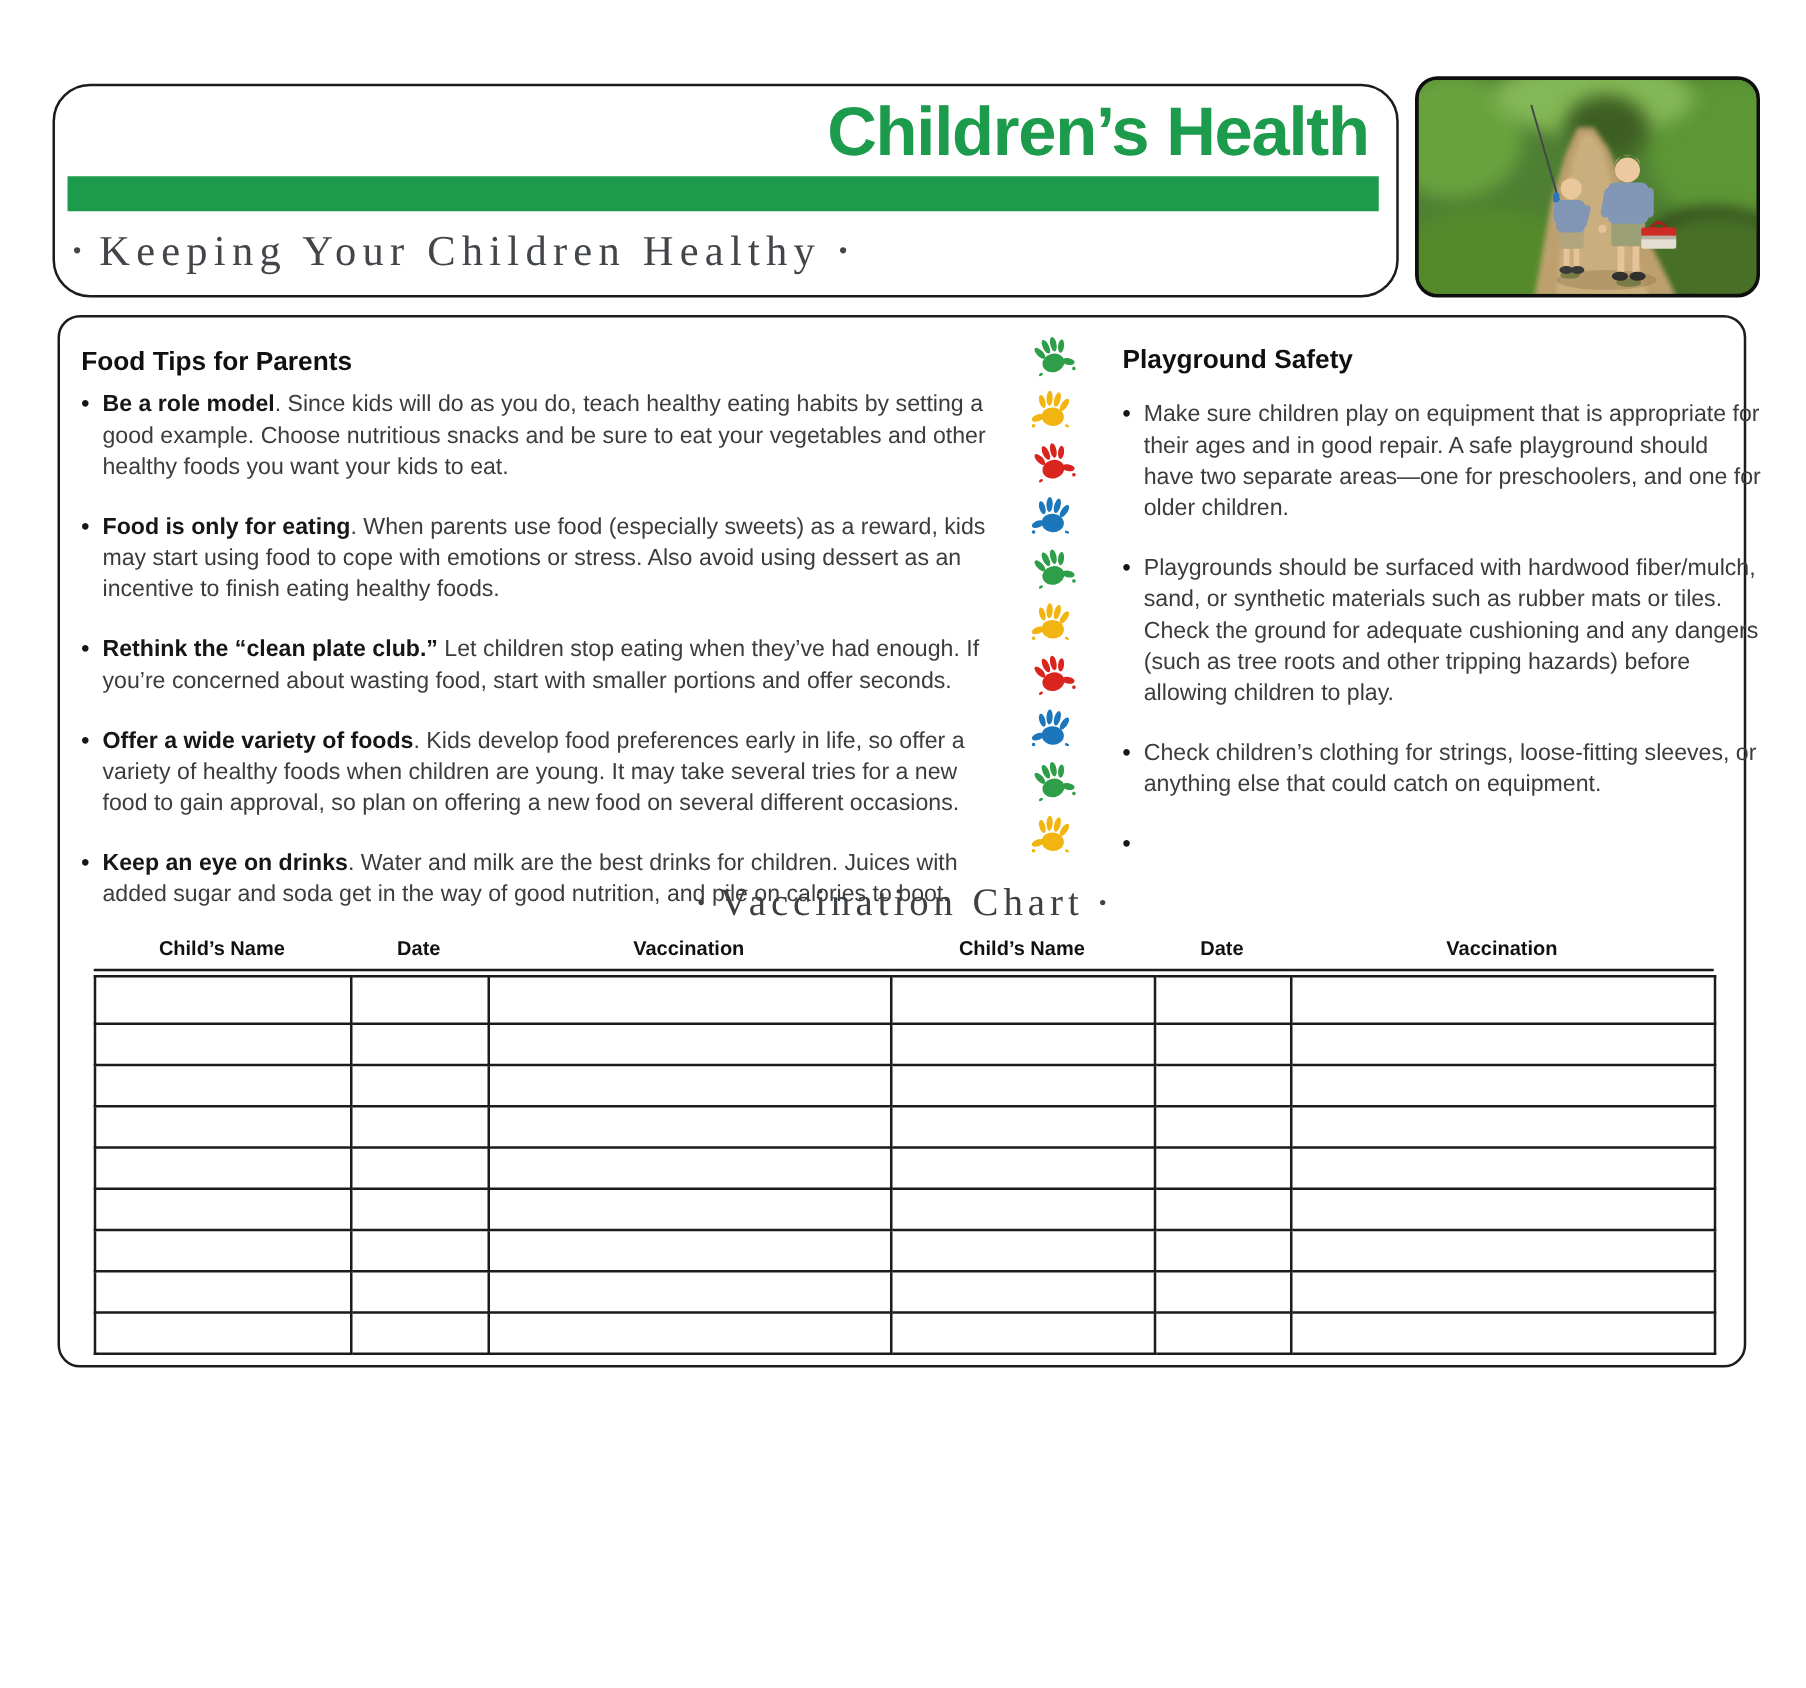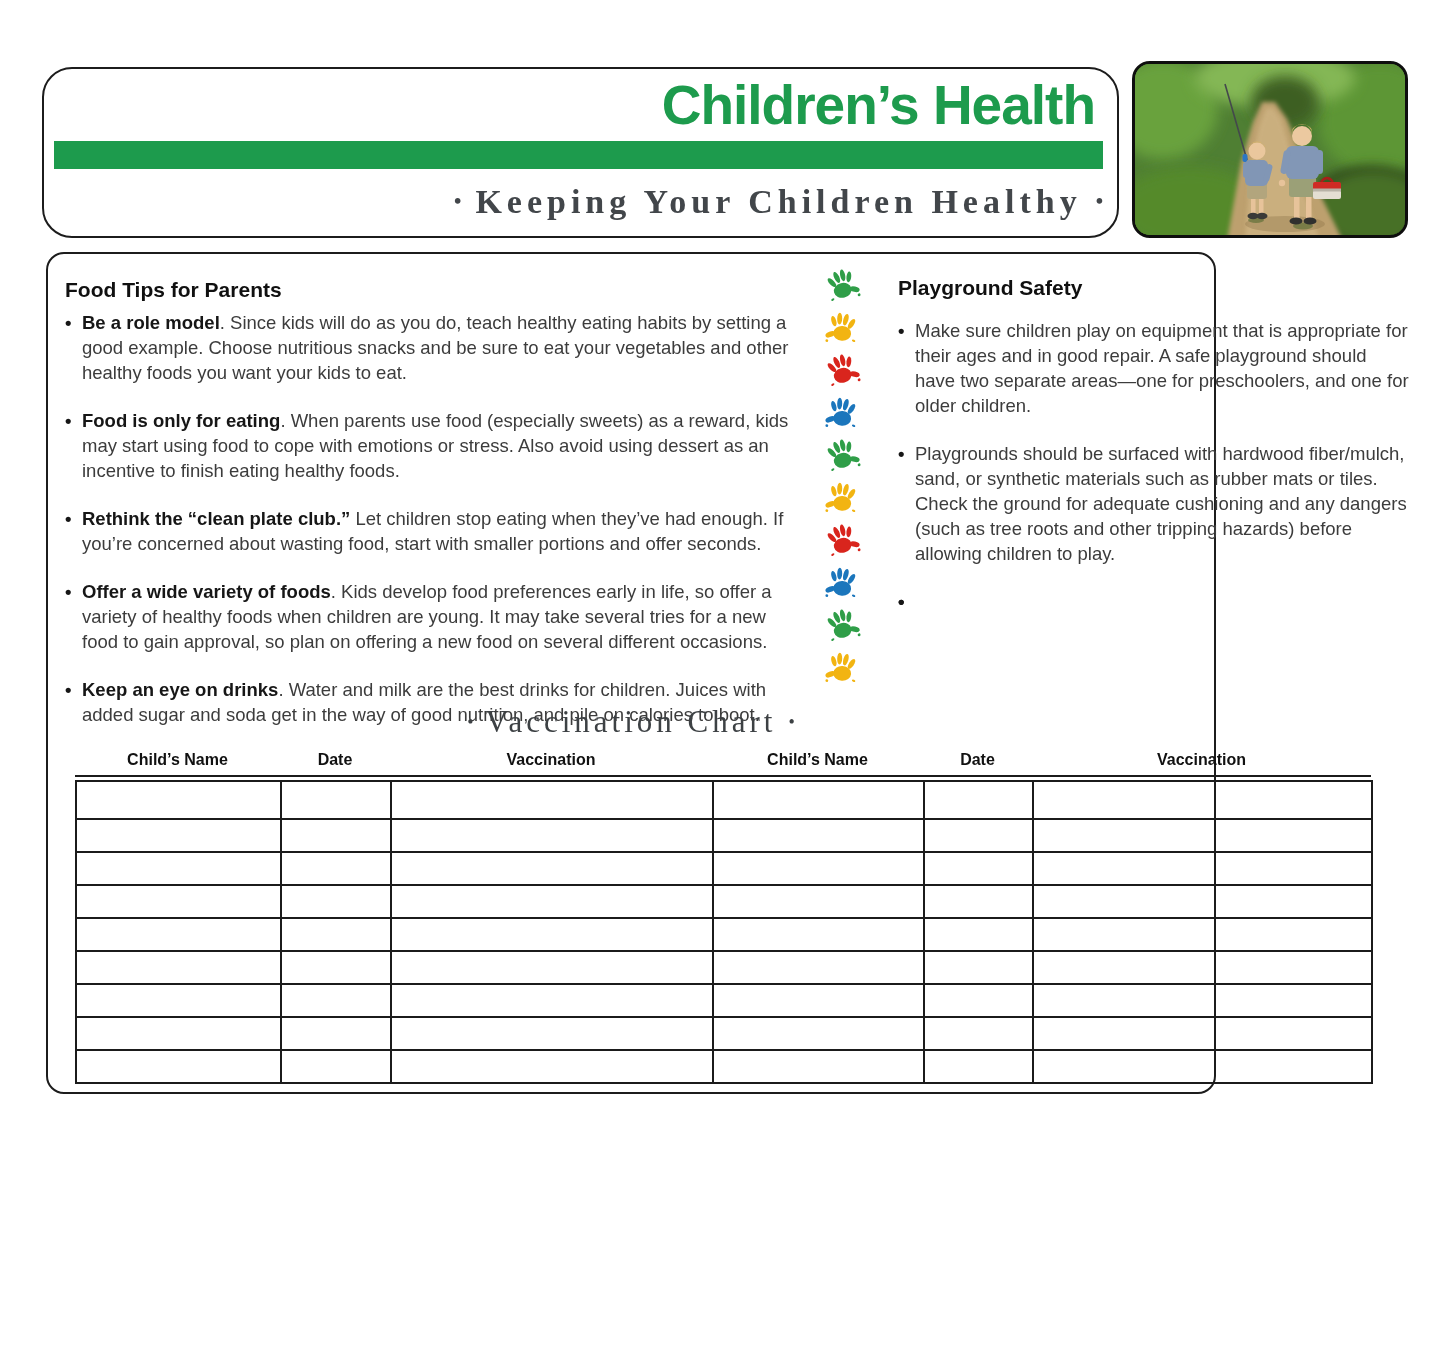--- a/index.html
+++ b/index.html
@@ -15,35 +15,35 @@
   .brand-title {
     position:absolute; right:22px; top:4px;
     font-size:55px; font-weight:bold; letter-spacing:-1px; color:#1d9b4d;
     font-family:"Liberation Sans", sans-serif;
   }
   .green-bar {
     position:absolute; left:10px; right:14px; top:72px; height:28px;
     background:#1d9b4d;
   }
   .subtitle-row {
-    position:absolute; left:0; right:0; top:114px; text-align:right;
-    font-family:"Liberation Serif", serif; font-weight:bold;
+    position:absolute; left:0; right:0; top:114px; text-align:left;
+    font-family:"Liberation Serif", serif; font-weight:normal;
     font-size:34px; letter-spacing:5px; color:#42464a; white-space:nowrap;
   }
   .sdot { font-size:21px; letter-spacing:0; vertical-align:5px; padding:0 14px; color:#42464a; }
 
   .photo-box {
     position:absolute; left:1132px; top:61px; width:276px; height:177px;
     border:3px solid #0e0e0e; border-radius:18px; overflow:hidden; background:#4f7f33;
   }
   .photo-box svg { display:block; }
 
   
   .main-box {
-    position:absolute; left:46px; top:252px; width:1170px; height:842px;
+    position:absolute; left:46px; top:252px; width:1351px; height:842px;
     border:2.5px solid #1c1c1c; border-radius:18px; background:#fff;
   }
   .sec-heading { font-size:21px; font-weight:bold; color:#101010; }
   .food-heading { position:absolute; left:17px; top:24px; }
   .food-list { position:absolute; left:17px; top:56px; width:735px; }
   .pg-heading { position:absolute; left:850px; top:22px; }
   .pg-list { position:absolute; left:850px; top:64px; width:512px; }
 
   .tip, .pg-item {
     position:relative; padding-left:17px;
@@ -219,21 +219,21 @@
       <svg class="hand flip" viewBox="0 0 64 64" fill="#f2b411">
           <use href="#hp"></use>
         </svg>
     </div>
 
     <div class="sec-heading pg-heading">Playground Safety</div>
 
     <div class="pg-list">
       <div class="pg-item"><span class="dot">•</span><span>Make sure children play on equipment that is appropriate for their ages and in good repair. A safe playground should have two separate areas—one for preschoolers, and one for older children.</span></div>
       <div class="pg-item"><span class="dot">•</span><span>Playgrounds should be surfaced with hardwood fiber/mulch, sand, or synthetic materials such as rubber mats or tiles. Check the ground for adequate cushioning and any dangers (such as tree roots and other tripping hazards) before allowing children to play.</span></div>
-      <div class="pg-item"><span class="dot">•</span></div>
+      <div class="pg-item"><span class="dot">•</span><span>Check children’s clothing for strings, loose-fitting sleeves, or anything else that could catch on equipment.</span></div>
       <div class="pg-item"><span class="dot">•</span></div>
     </div>
 
     <div class="vax-title"><span class="vdot">•</span><span>Vaccination Chart</span><span class="vdot">•</span></div>
 
     <div class="vax-head-row">
       <div>Child’s Name</div>
       <div>Date</div>
       <div>Vaccination</div>
       <div>Child’s Name</div>

